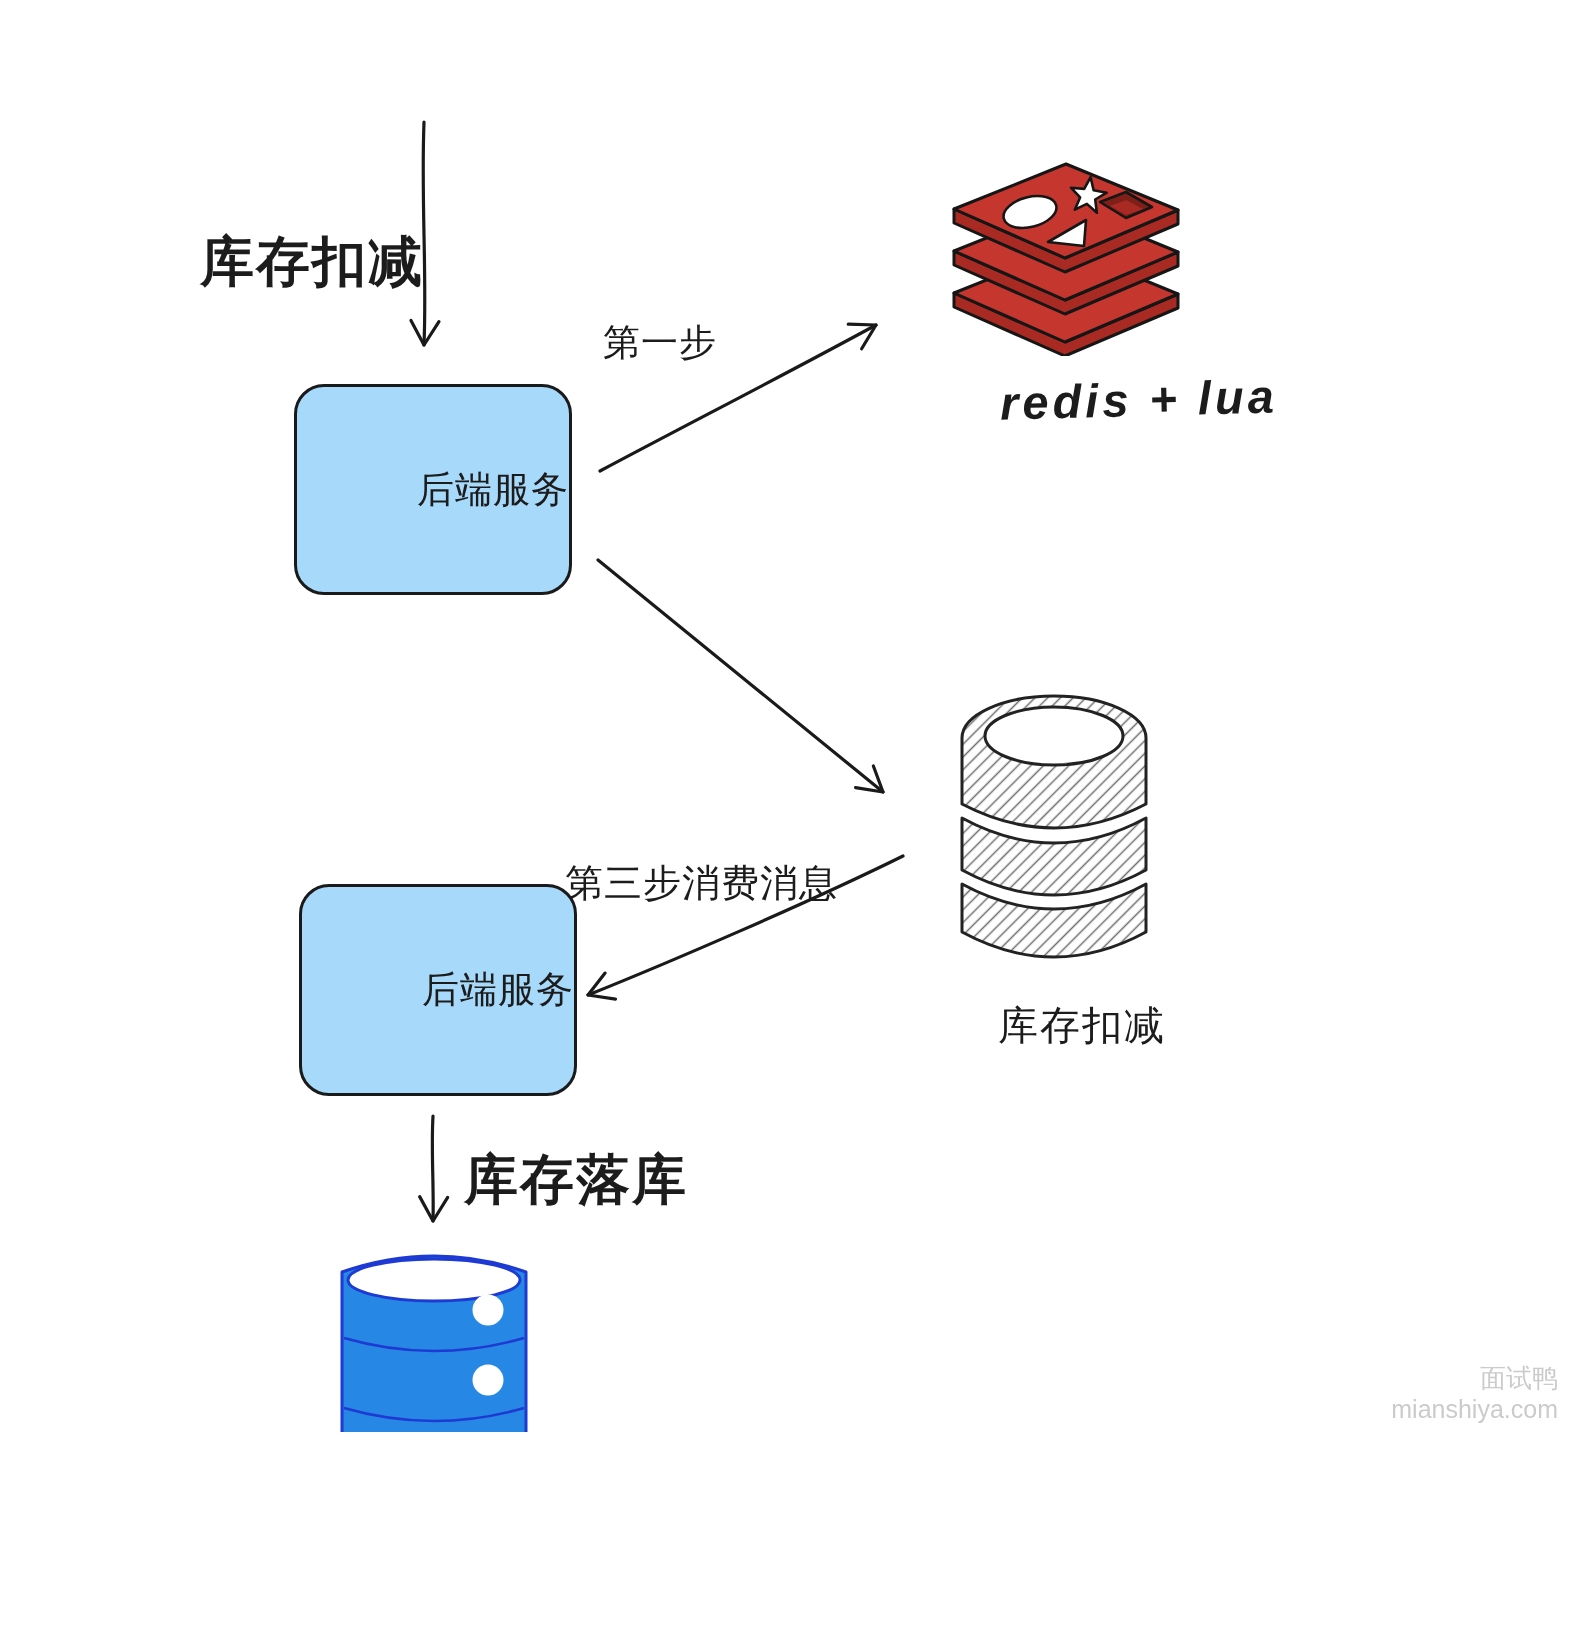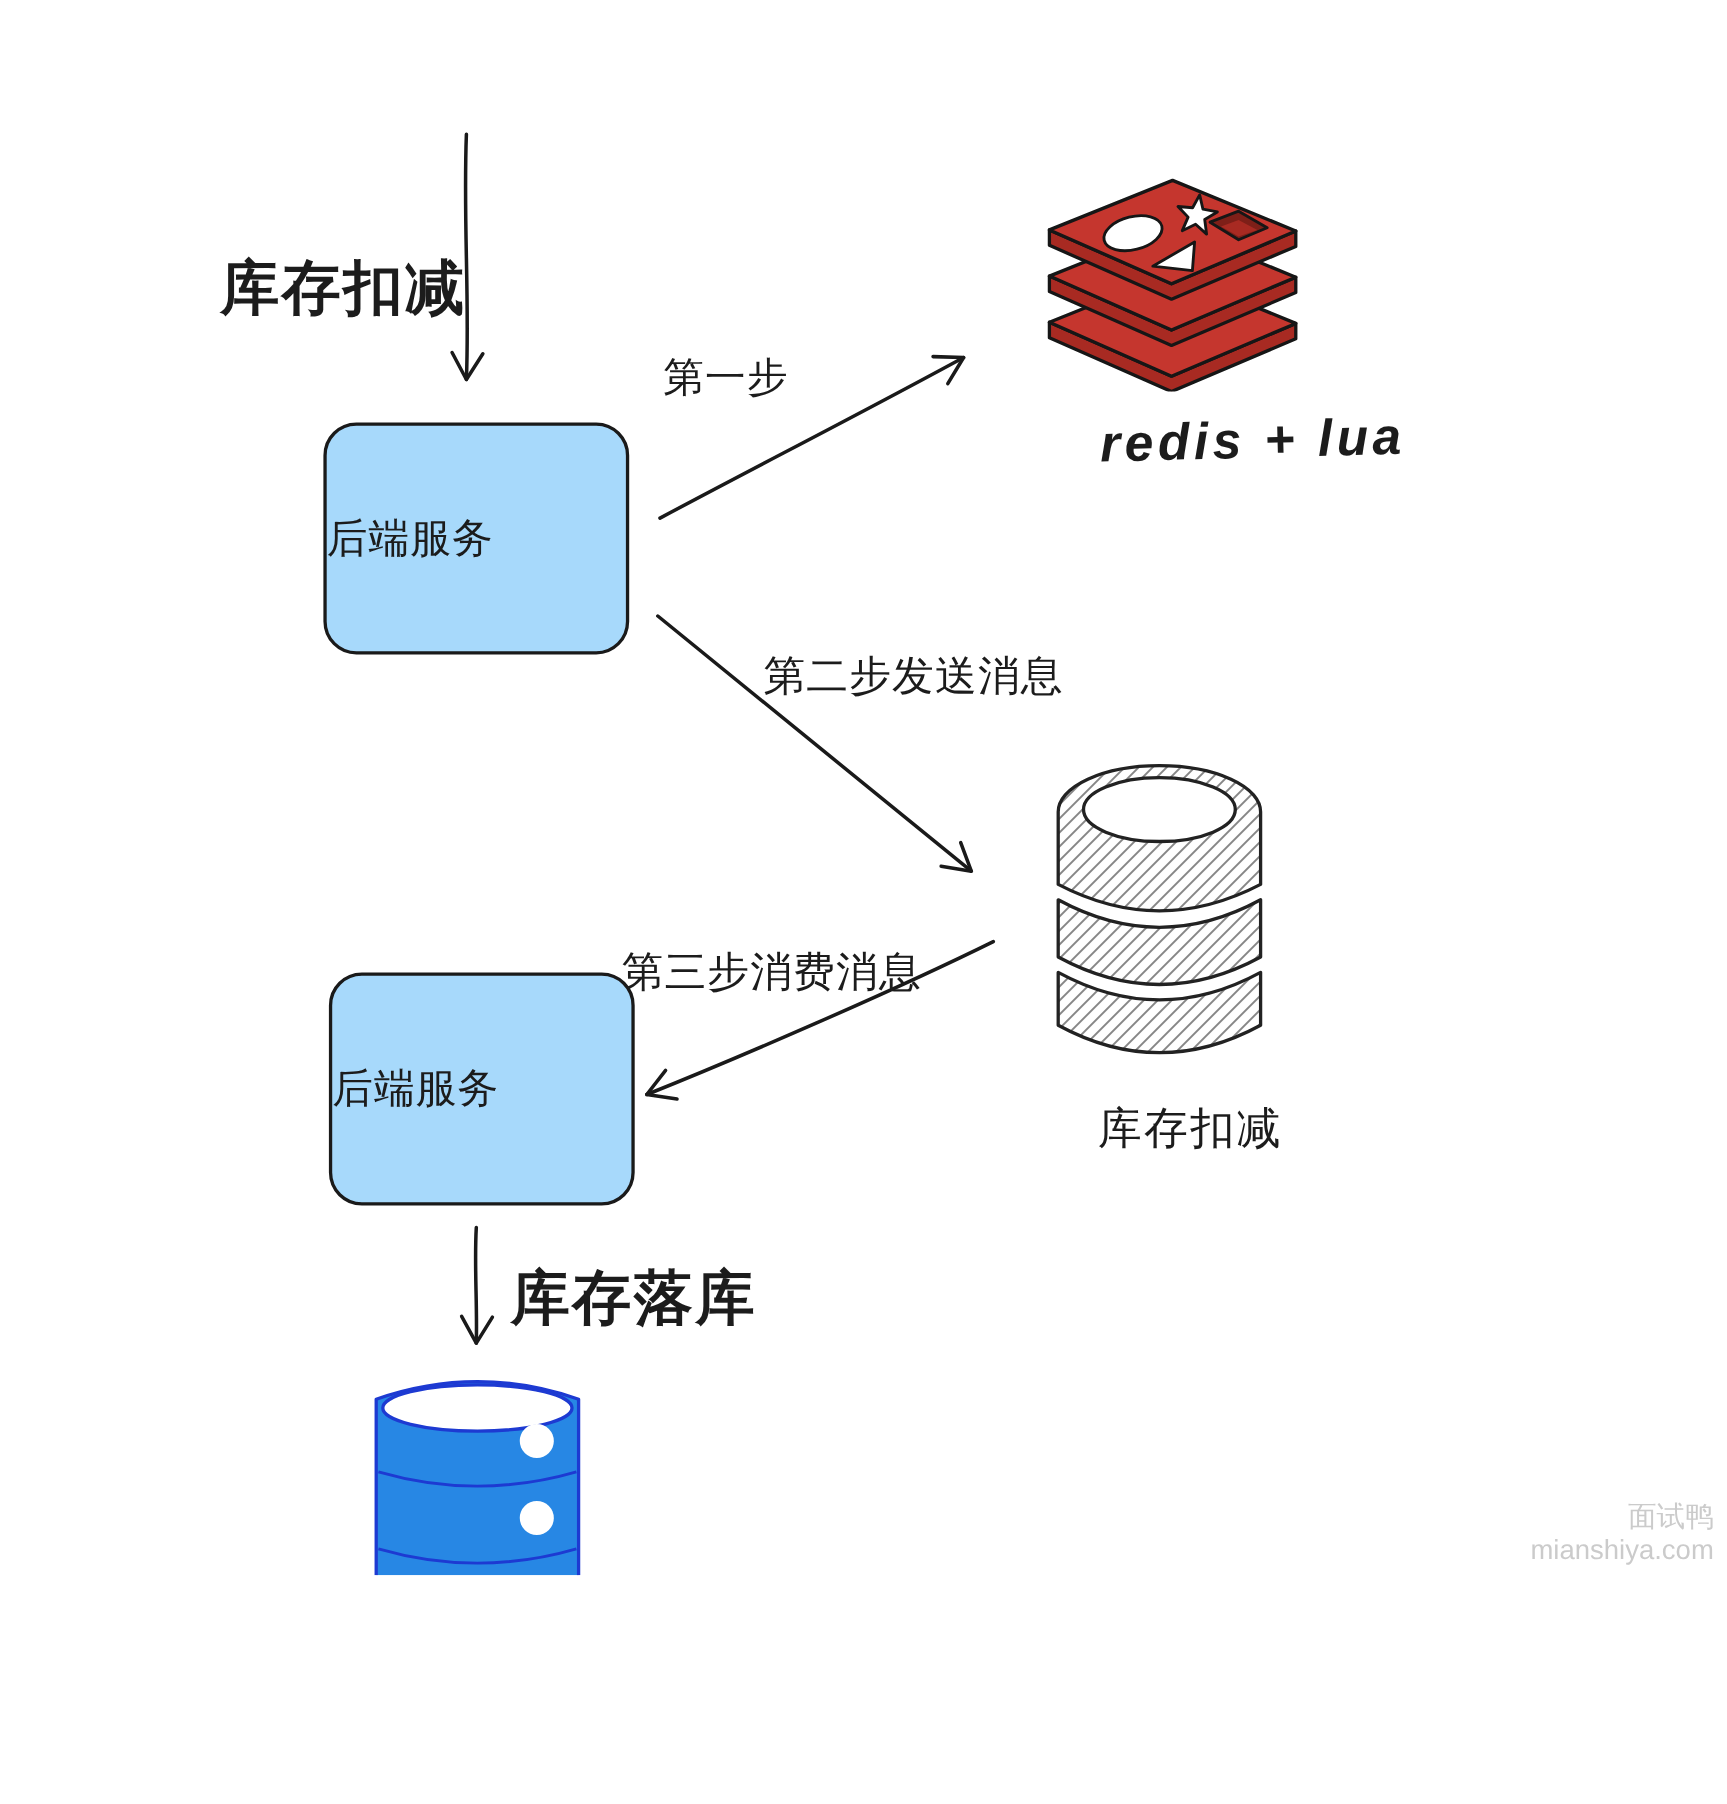--- a/index.html
+++ b/index.html
@@ -9,21 +9,21 @@
   }
   .abs{position:absolute;}
   .overlay{position:absolute;left:0;top:0;}
   .arrow{fill:none;stroke:var(--outline-dark);stroke-width:3.2px;stroke-linecap:round;}
   .ah-path{fill:none;stroke:var(--outline-dark);stroke-width:3.2px;stroke-linecap:round;stroke-linejoin:round;}
   .service-box{
     position:absolute;box-sizing:border-box;
     background:var(--service-box-fill);
     border:3px solid var(--outline-dark);
     border-radius:30px;
-    display:flex;align-items:center;justify-content:flex-start;
+    display:flex;align-items:center;justify-content:flex-end;
   }
   .service-box span{font-size:37px;font-weight:500;letter-spacing:1px;}
   .label{position:absolute;white-space:nowrap;}
   .label-big{font-size:54px;font-weight:600;letter-spacing:2px;}
   .label-step{font-size:38px;font-weight:500;letter-spacing:1px;}
   .label-mq{font-size:40px;font-weight:500;letter-spacing:2px;}
   .label-db{font-size:52px;font-weight:600;letter-spacing:3px;}
   .label-redis{font-size:47px;font-weight:600;font-style:italic;letter-spacing:4px;transform:rotate(-1.5deg);}
   .watermark{position:absolute;right:12px;bottom:8px;text-align:right;line-height:1.2;}
   .watermark .wm1{font-size:26px;color:var(--watermark-gray);margin-top:48px;}
@@ -63,21 +63,20 @@
     <path class="arrow" d="M433,1116 C431,1150 434,1185 433,1221" marker-end="url(#ah)"></path>
   </svg>
 
   <div class="label label-big" style="left:200px;top:226px;">库存扣减</div>
 
   <div class="service-box" style="left:294px;top:384px;width:278px;height:211px;">
     <span>后端服务</span>
   </div>
 
   <div class="label label-step" style="left:603px;top:318px;font-size:37px;">第一步</div>
-  <div class="label label-step" style="left:694px;top:589px;">第二步发送消息</div>
   <div class="label label-step" style="left:565px;top:822px;margin-top:36px;">第三步消费消息</div>
 
   <svg class="abs" style="left:948px;top:156px;" width="240" height="200" viewBox="0 0 240 200" aria-hidden="true">
 
     <g>
       <path class="redis-side" d="M6,137 L6,151 L117,200 L230,152 L230,138 L117,186 Z"></path>
       <path class="redis-face" d="M6,137 L118,92 L230,138 L117,186 Z"></path>
     </g>
 
     <g>

